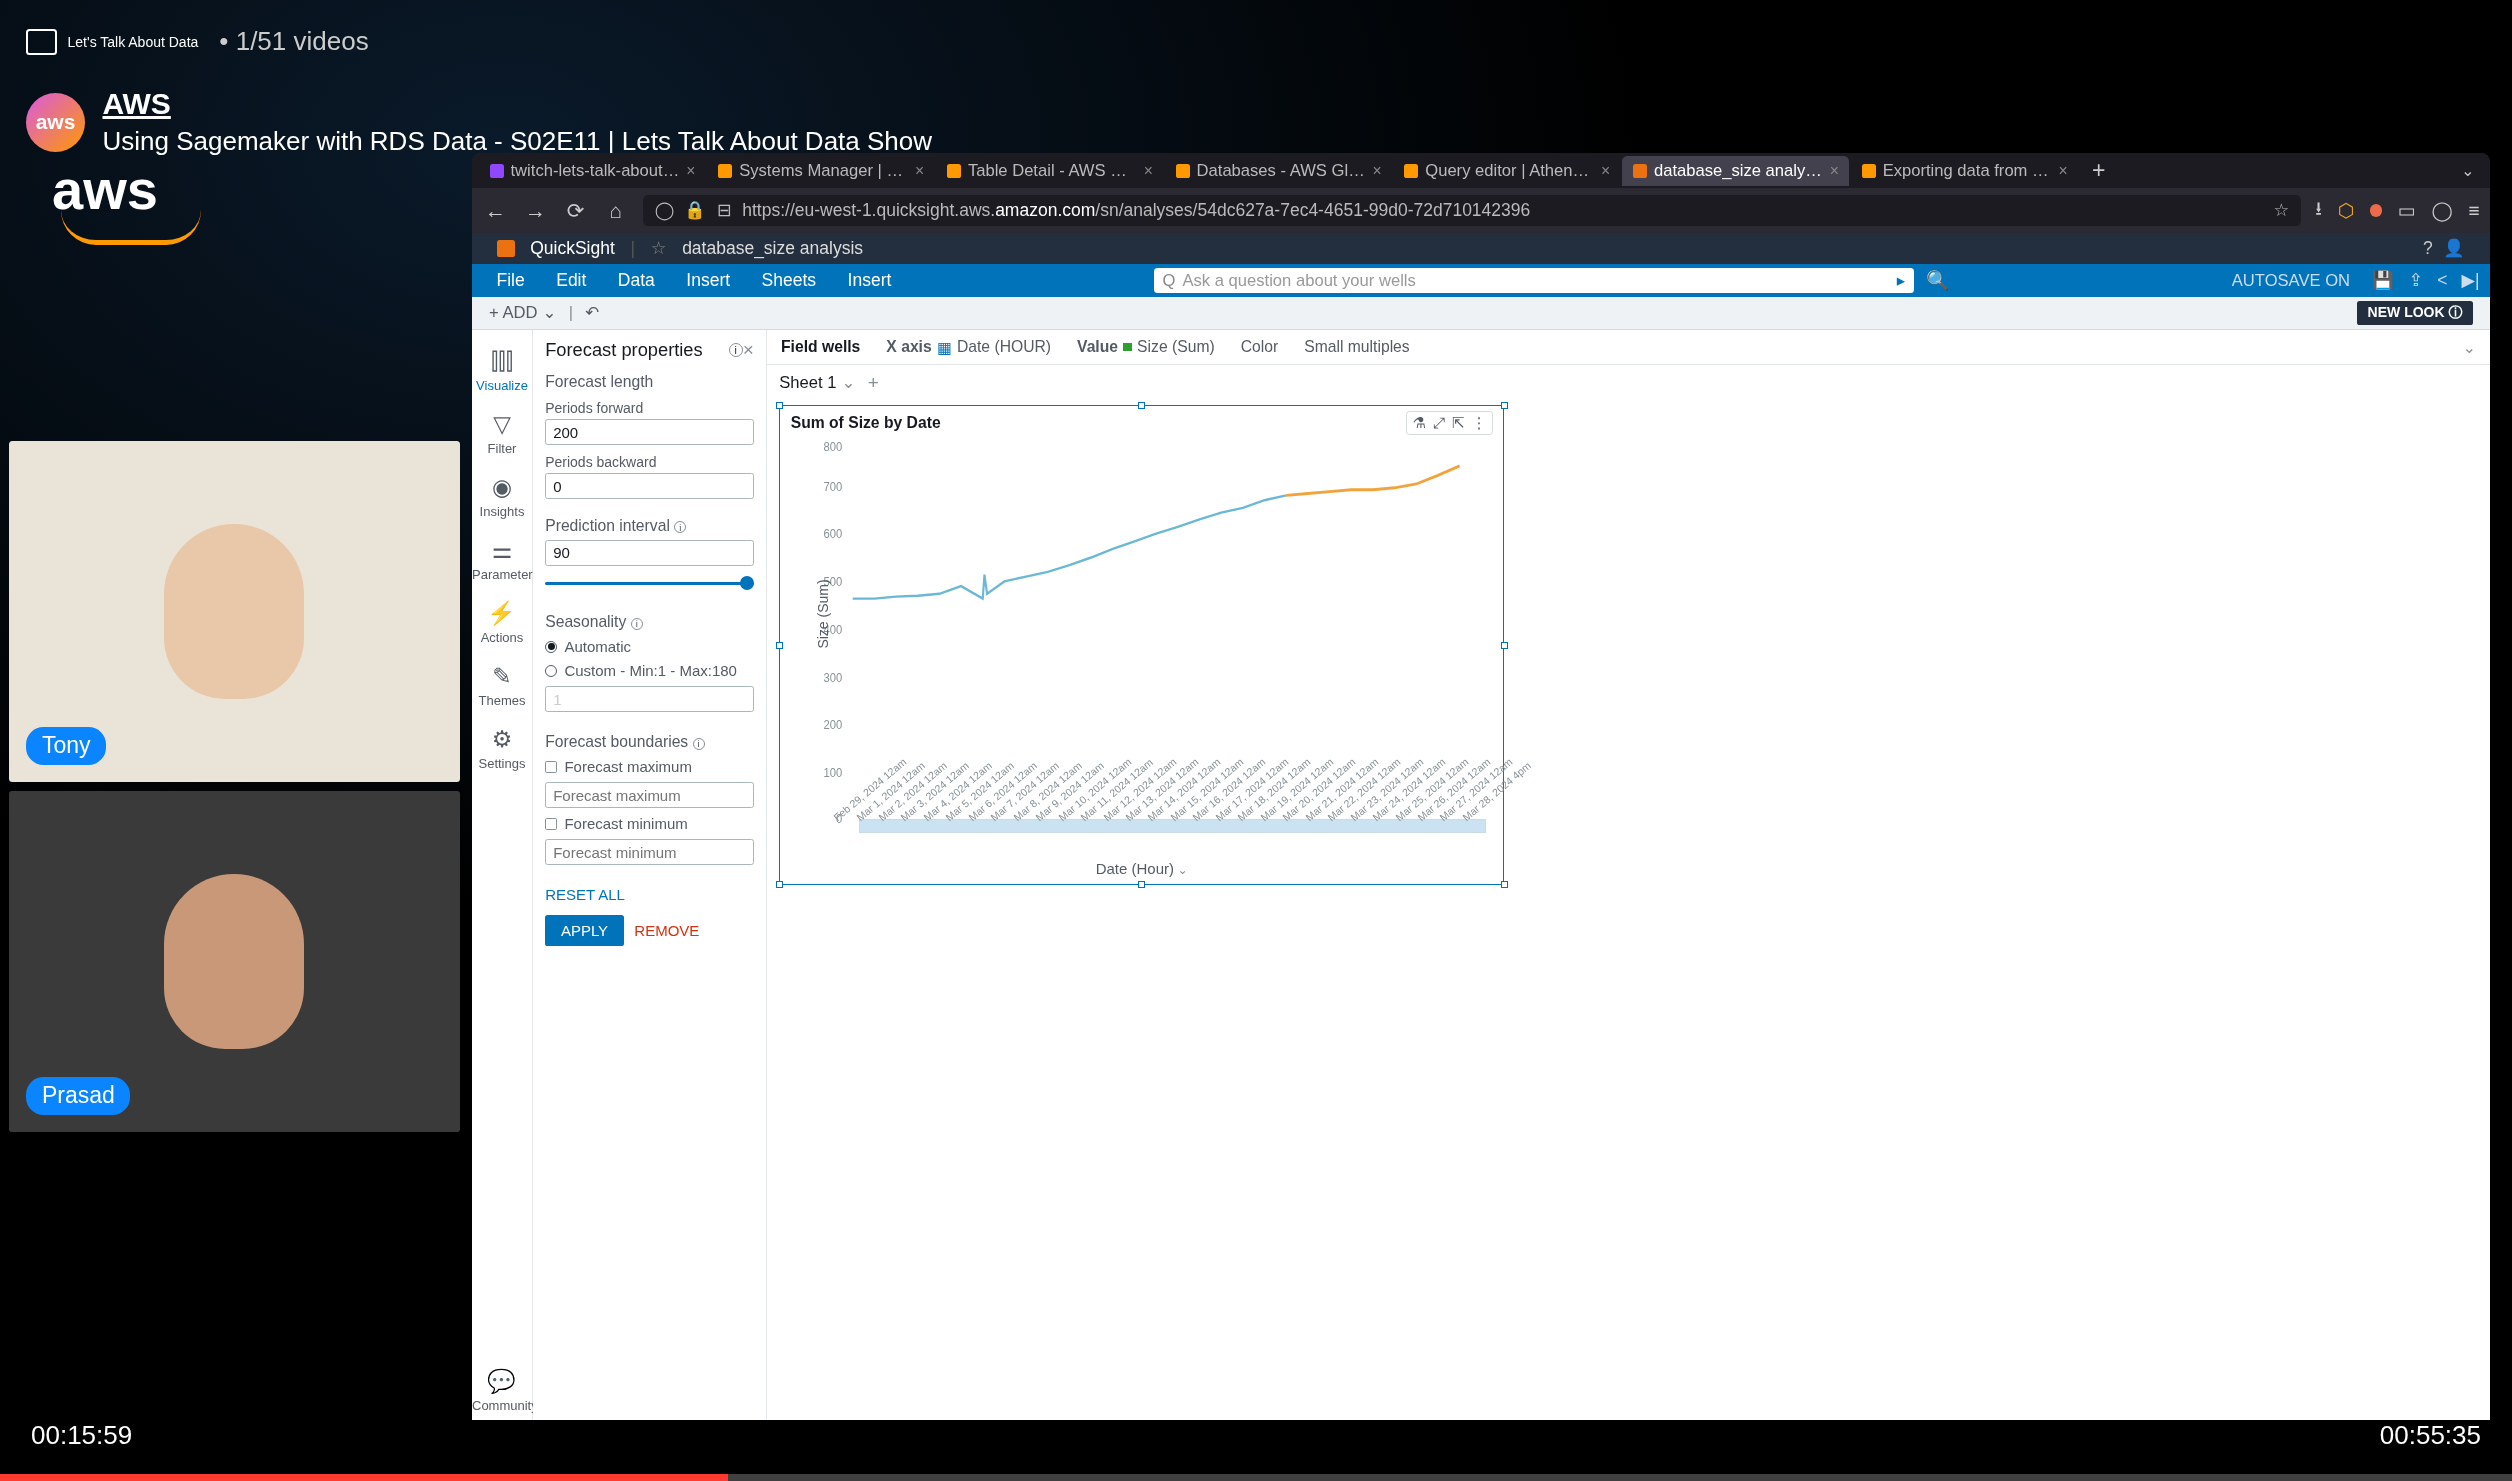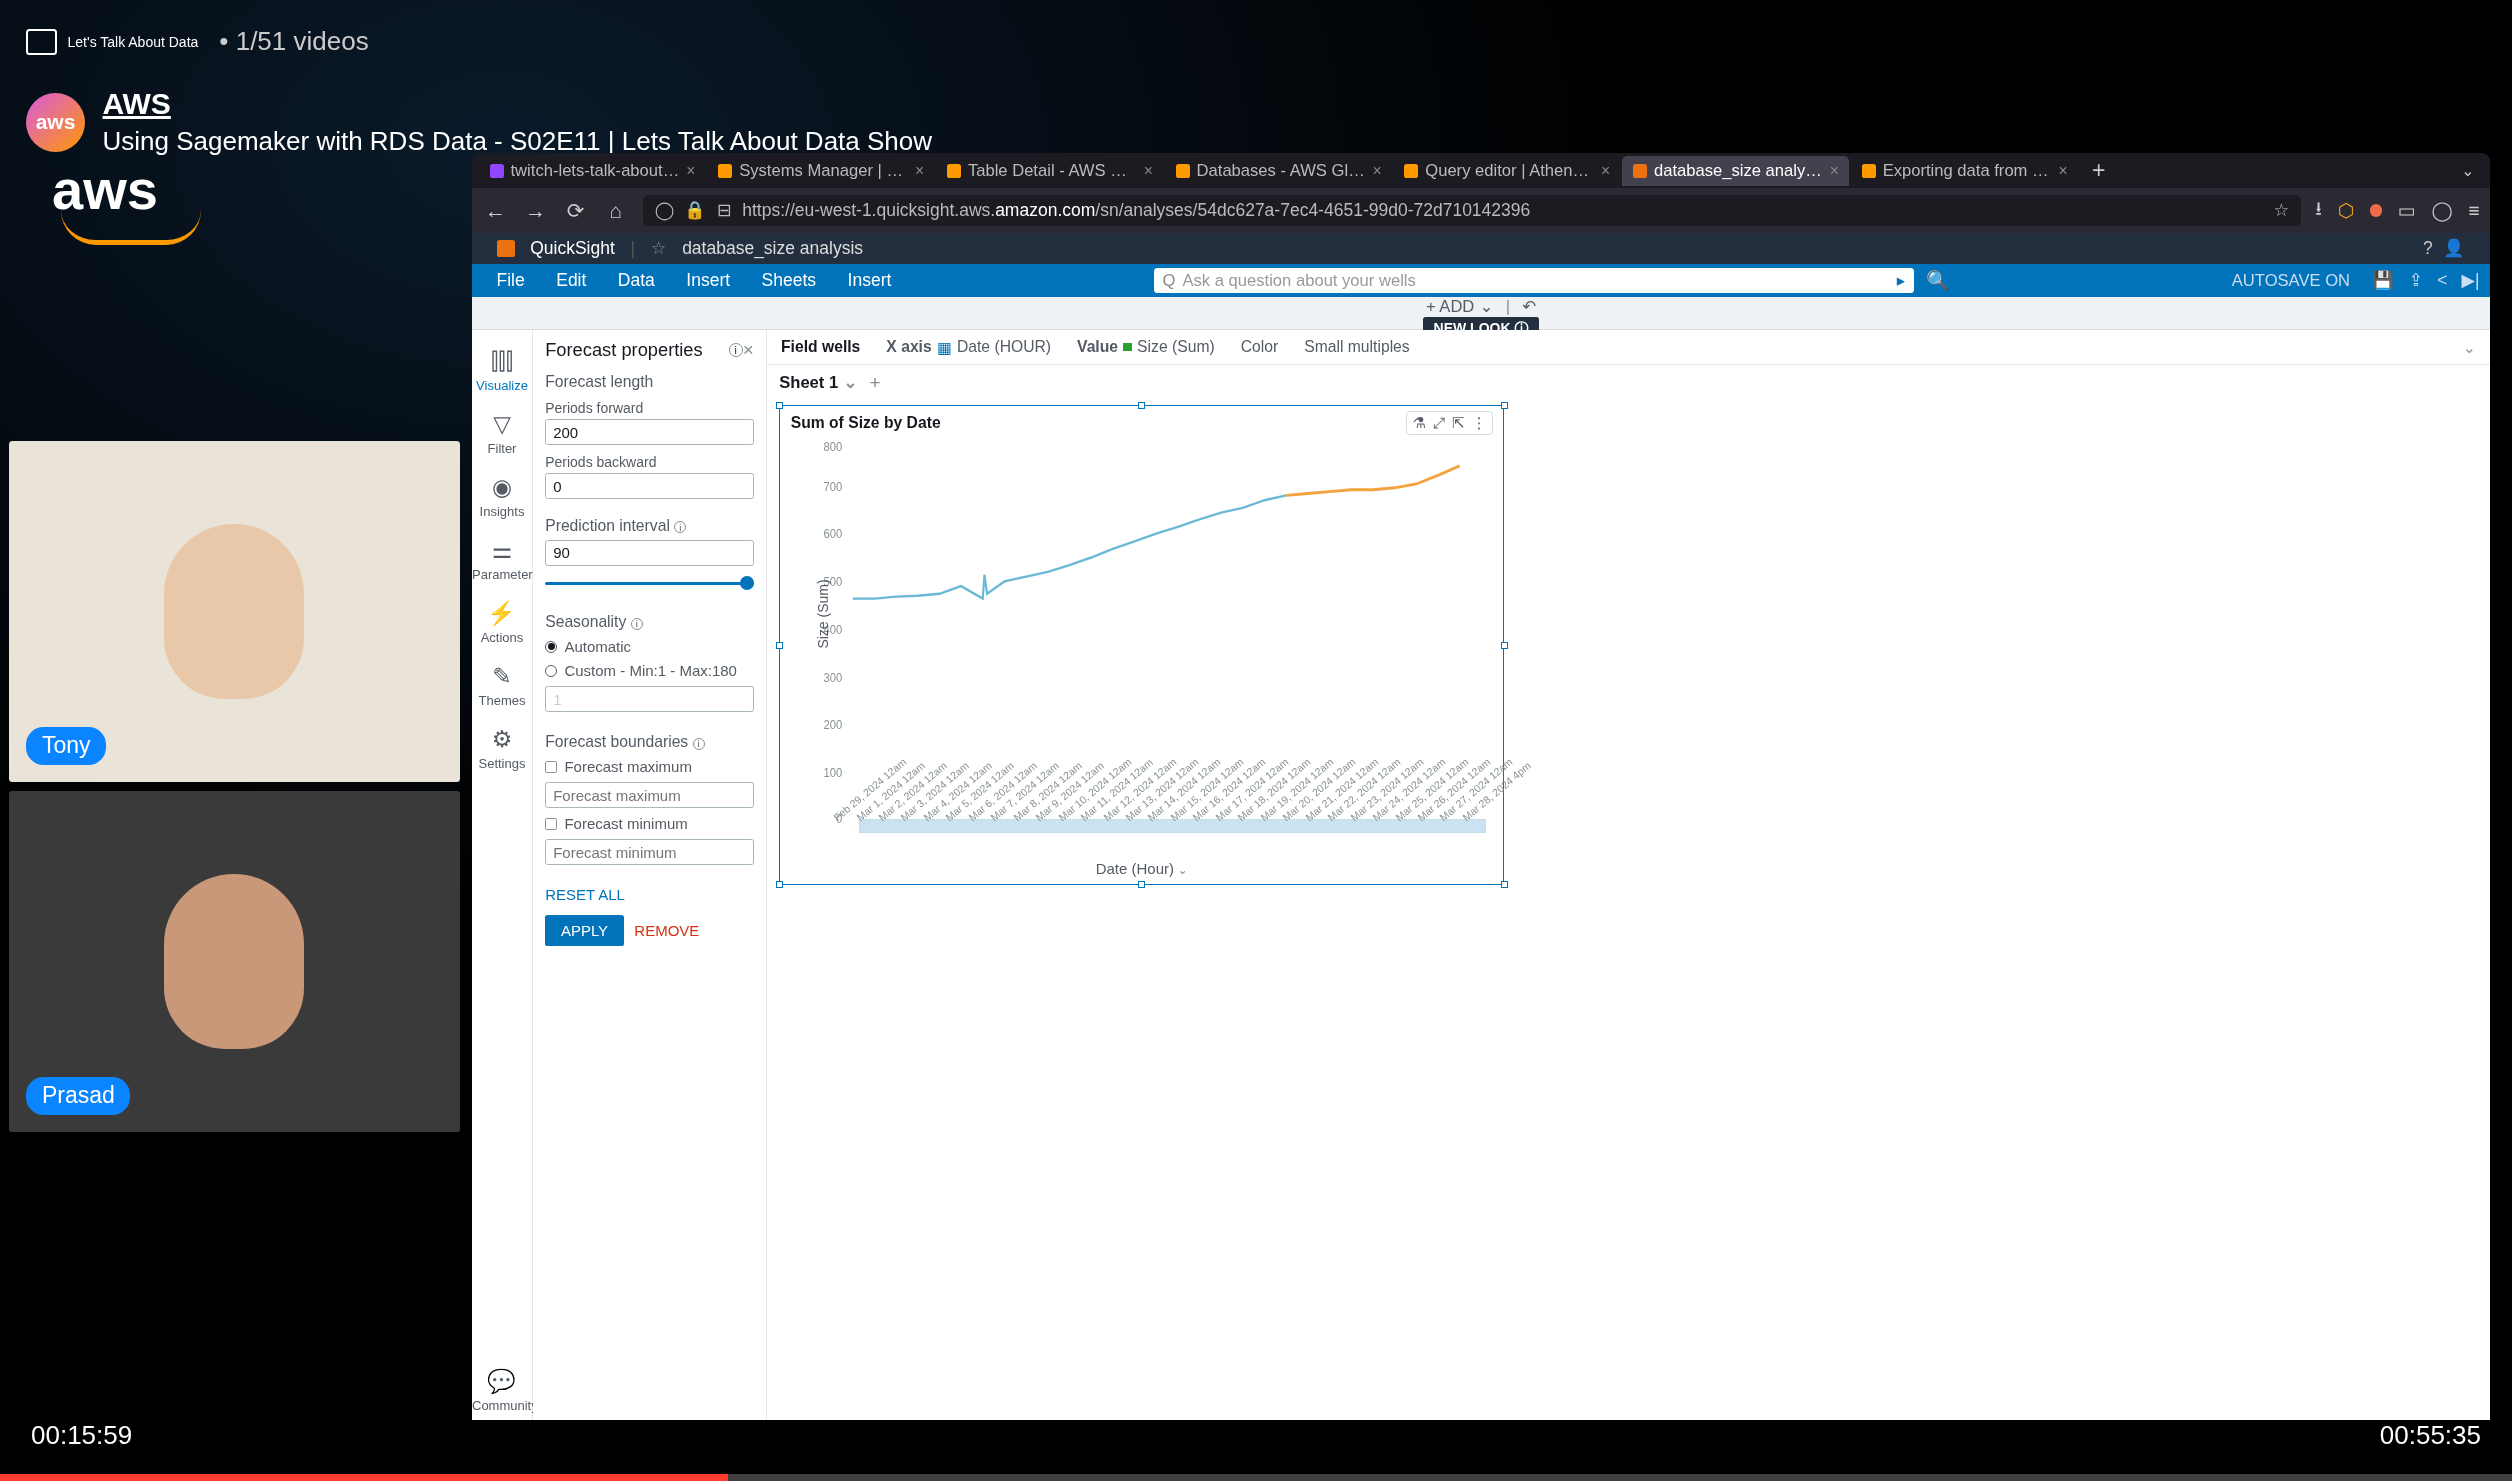--- a/index.html
+++ b/index.html
@@ -67,21 +67,21 @@
 
 .qs-menu { height: 33px; background: #0073bb; color: #fff; display: flex; align-items: center; padding: 0 10.5px; gap: 3.5px; font-size: 17.5px; }
 .qs-menu .mi { padding: 0 14px; }
 .qs-menu .search { margin-left: 245px; flex: 0 0 760px; height: 24.5px; background: #fff; border-radius: 3.5px; display: flex; align-items: center; padding: 0 8.7px; color: #999; gap: 7px; font-size: 16.6px; }
 .qs-menu .search .mag { color: #888; }
 .qs-menu .srch-icon { color: #fff; margin-left: 8.7px; font-size: 19px;}
 .qs-menu .right { margin-left: auto; display: flex; align-items: center; gap: 14px; color: #cde; font-size: 16.6px; }
 .qs-menu .right .autosave { margin-right: 8.7px; }
 .qs-menu .right .ico { font-size: 17.5px; }
 
-.qs-toolbar { height: 33px; background: #eef2f5; border-bottom: 0.9px solid #d5dbdb; display: flex; align-items: center; padding: 0 1px; font-size: 16.6px; color: #545b64; justify-content: space-between; flex-direction: column; }
+.qs-toolbar { height: 33px; background: #eef2f5; border-bottom: 0.9px solid #d5dbdb; display: flex; align-items: center; padding: 0 17px; font-size: 16.6px; color: #545b64; justify-content: space-between; }
 .qs-toolbar .addbtn { display: flex; align-items: center; gap: 5.2px; }
 .qs-toolbar .newlook { background: #232f3e; color: #fff; padding: 2.6px 10.5px; border-radius: 2.6px; font-size: 14px; font-weight: 600; }
 
 .qs-body { flex: 1; display: flex; overflow: hidden; }
 
 .leftrail { width: 61px; background: #fff; border-right: 0.9px solid #e4e7e9; display: flex; flex-direction: column; align-items: center; padding-top: 10.5px; gap: 3.5px; }
 .leftrail .item { width: 100%; text-align: center; padding: 7px 0; font-size: 13px; color: #545b64; cursor: pointer; }
 .leftrail .item .ic { font-size: 23px; display: block; margin-bottom: 3.5px; color: #545b64; }
 .leftrail .item.active { color: #0073bb; }
 .leftrail .spacer { flex: 1; }
@@ -109,21 +109,21 @@
 
 .canvas { flex: 1; background: #fff; position: relative; }
 .fieldwells { height: 35px; border-bottom: 0.9px solid #e4e7e9; display: flex; align-items: center; padding: 0 14px; gap: 26px; font-size: 15.7px; color: #545b64; }
 .fieldwells .lbl { font-weight: 600; color: #16191f; }
 .fieldwells .pill { display: flex; align-items: center; gap: 5.2px; }
 .fieldwells .dateico { color: #0073bb; }
 .fieldwells .sq { width: 8.7px; height: 8.7px; background: #2ca02c; display: inline-block; }
 .fieldwells .expand { margin-left: auto; color: #879196; }
 
 .sheettabs { height: 35px; display: flex; align-items: center; padding: 0 12.2px; gap: 12.2px; font-size: 16.6px; color: #545b64; }
-.sheettabs .sheet { font-weight: 700; color: #16191f; display: flex; align-items: center; gap: 5.2px; }
+.sheettabs .sheet { font-weight: 400; color: #16191f; display: flex; align-items: center; gap: 5.2px; }
 .sheettabs .plus { color: #879196; font-size: 19px; }
 
 .chart-tile { position: absolute; top: 75px; left: 12.2px; width: 725px; height: 480px; border: 0.9px solid #0073bb; background: #fff; }
 .chart-tile .handle { position: absolute; width: 7px; height: 7px; background: #fff; border: 0.9px solid #0073bb; }
 .chart-tile .h-tl { top: -4.4px; left: -4.4px; } .chart-tile .h-tr { top: -4.4px; right: -4.4px; }
 .chart-tile .h-bl { bottom: -4.4px; left: -4.4px; } .chart-tile .h-br { bottom: -4.4px; right: -4.4px; }
 .chart-tile .h-tm { top: -4.4px; left: 50%; margin-left:-3.5px; } .chart-tile .h-bm { bottom: -4.4px; left: 50%; margin-left:-3.5px; }
 .chart-tile .h-ml { left: -4.4px; top: 50%; margin-top:-3.5px; } .chart-tile .h-mr { right: -4.4px; top: 50%; margin-top:-3.5px; }
 
 .chart-tile .tile-header { display: flex; justify-content: space-between; align-items: center; padding: 5.2px 10.5px; }

